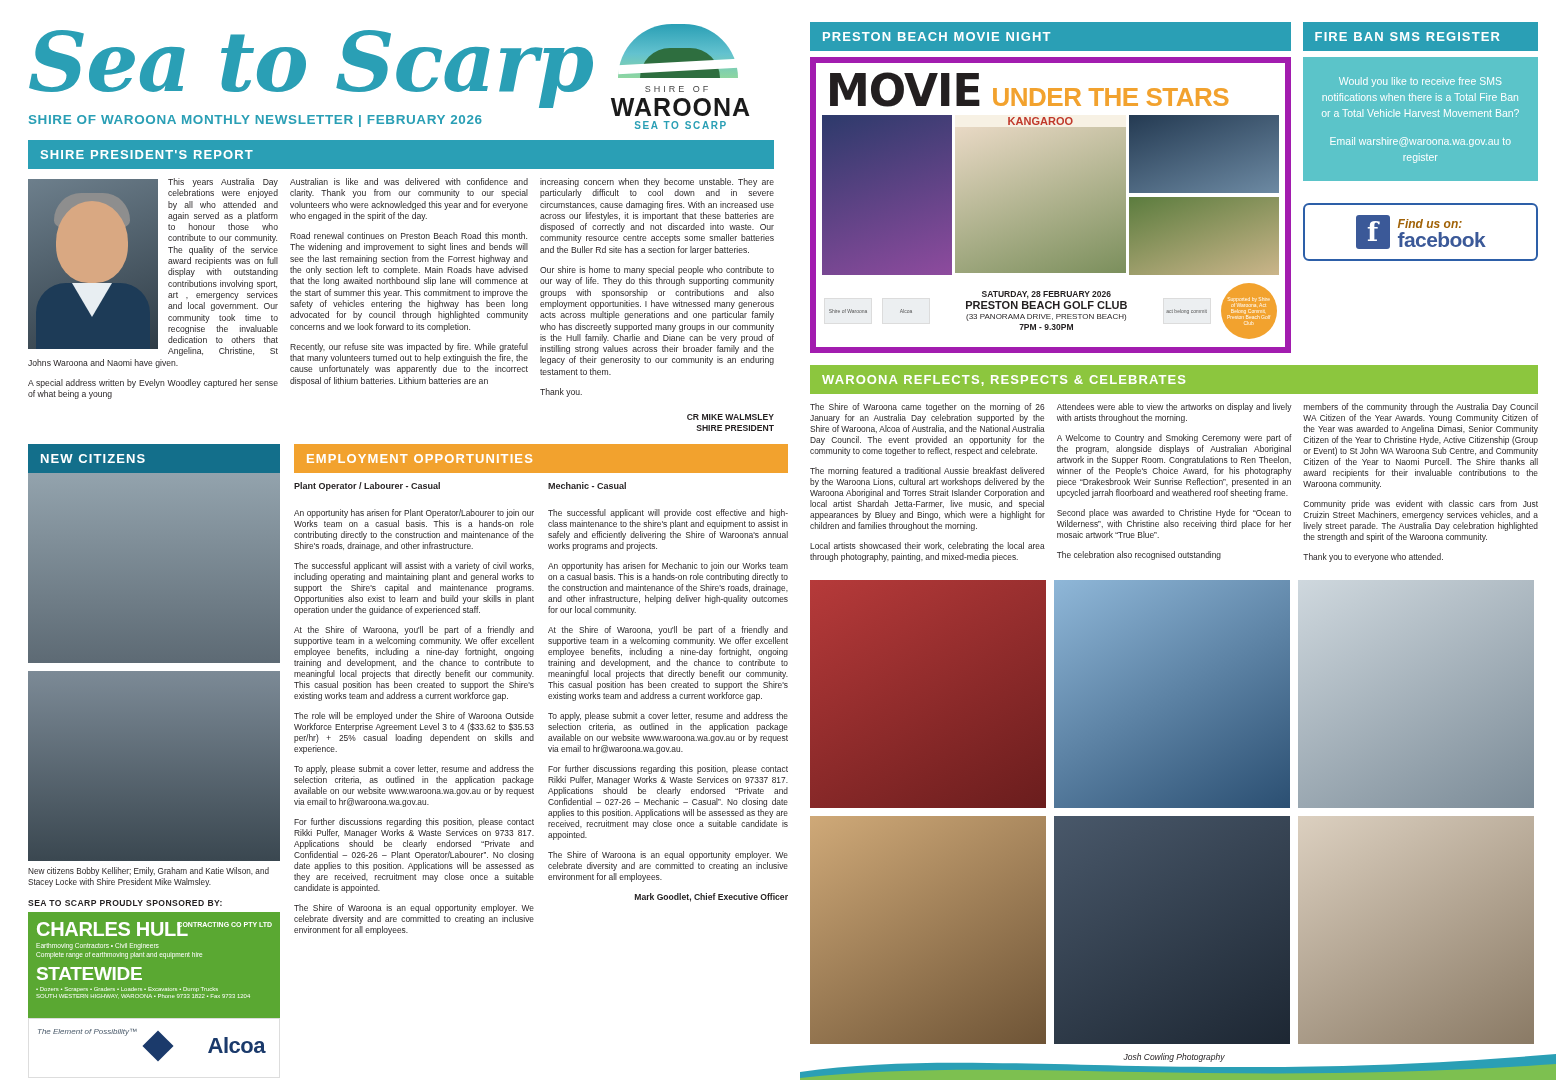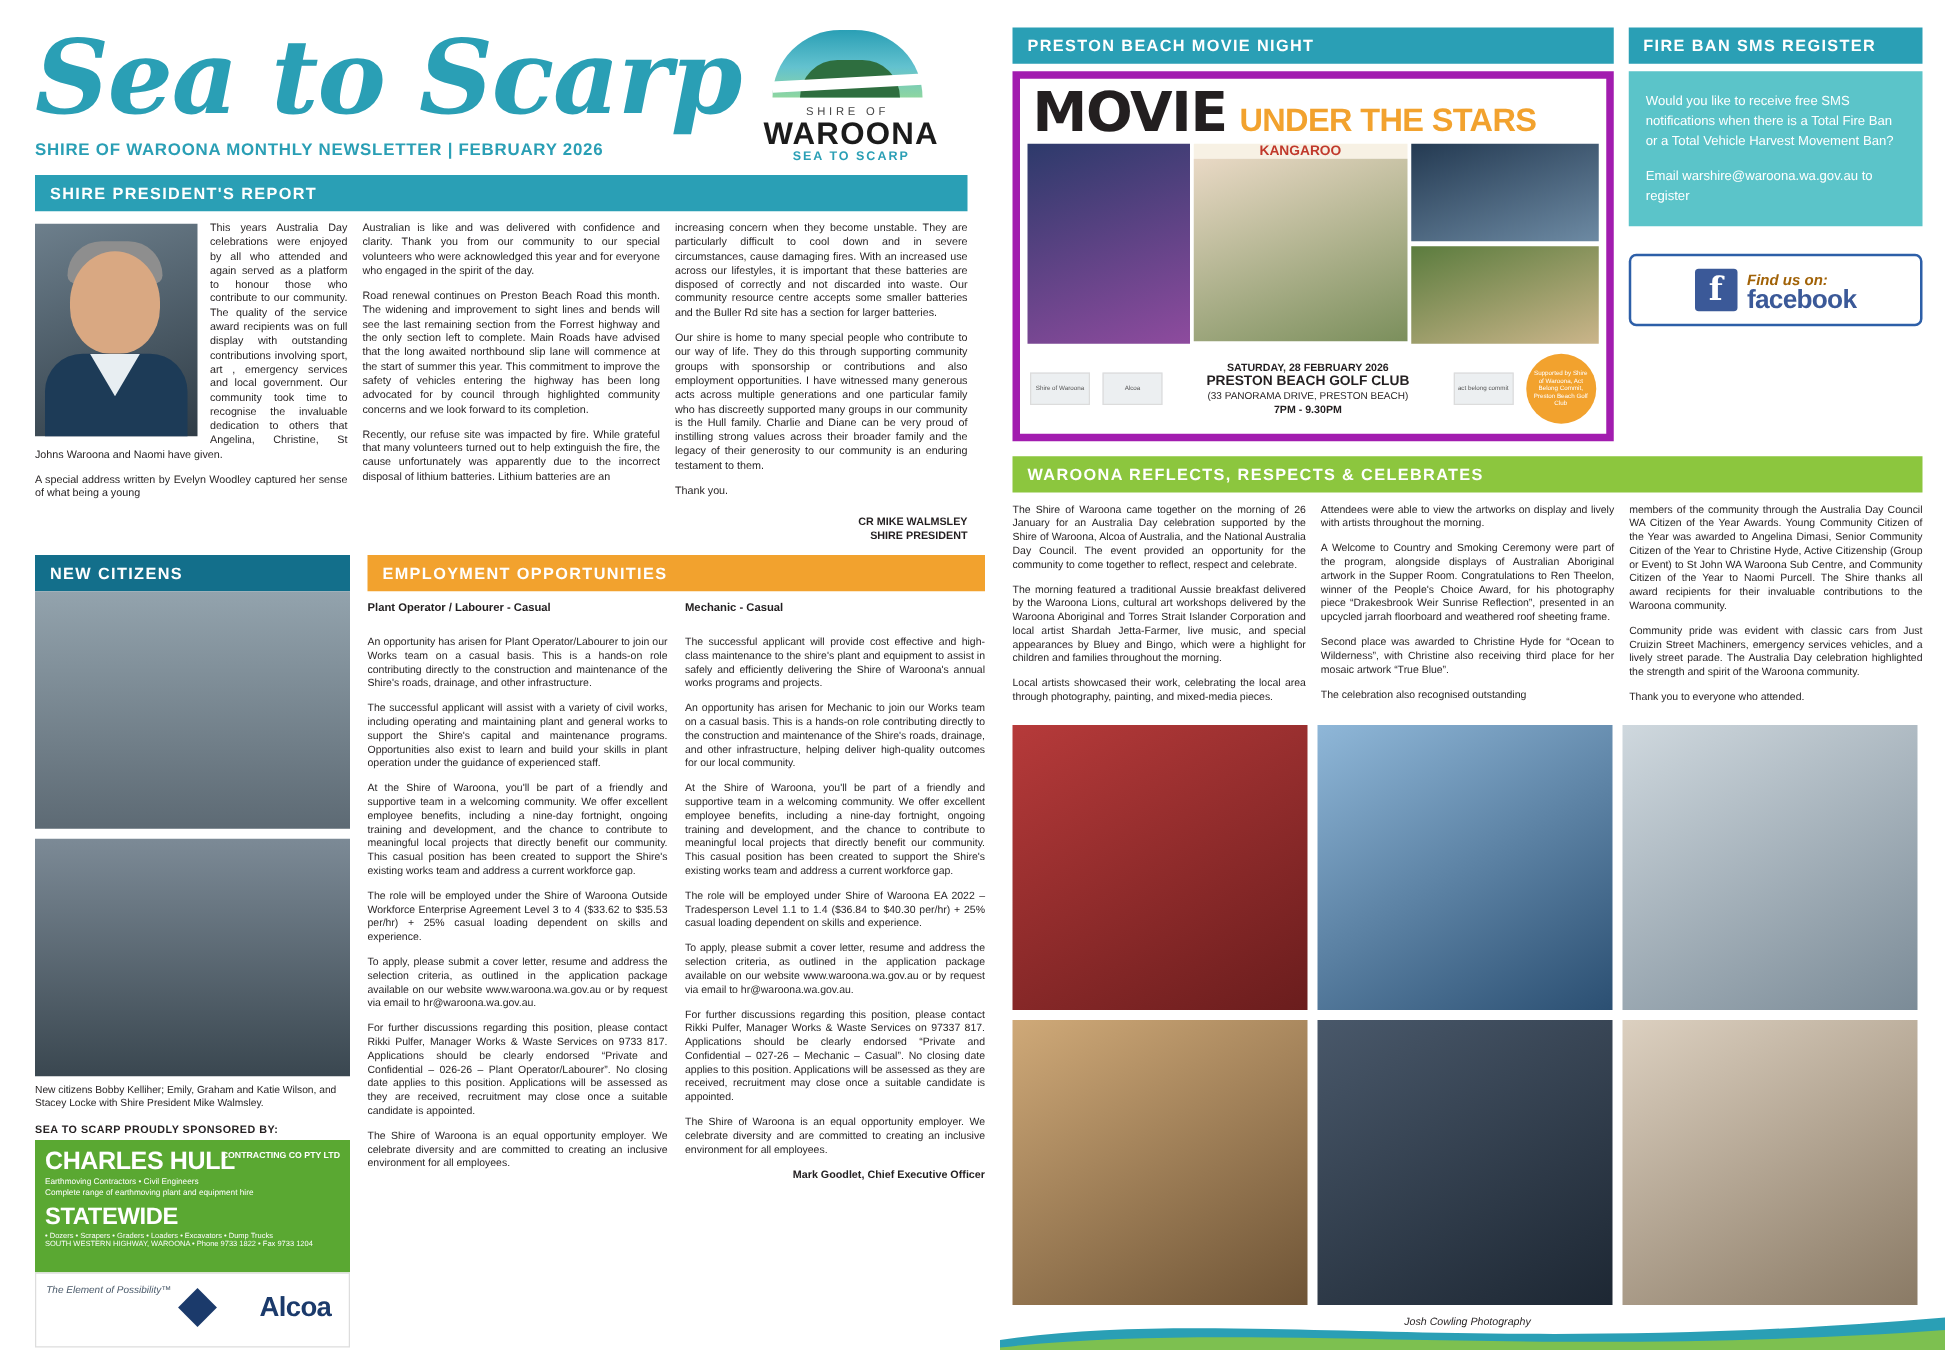--- a/index.html
+++ b/index.html
@@ -125,21 +125,21 @@
   .mg.e { height:78px; background:linear-gradient(160deg,#5b7c3e,#cbb58a); }
   .kangaroo-badge { font-size:11px; font-weight:bold; color:#c0392b; text-align:center; background:#f7f1e4; }
   .movie-footer { padding:4px 8px 8px; display:flex; align-items:center; gap:10px; }
   .mf-logos { display:flex; gap:10px; align-items:center; }
   .mf-box { width:48px; height:26px; background:#eceff1; border:1px solid #dcdcdc; font-size:5px; display:flex; align-items:center; justify-content:center; color:#555; text-align:center;}
   .mf-text { flex:1; text-align:center; font-size:8px; line-height:11px; }
   .mf-text .d1 { font-weight:bold; font-size:8.5px;}
   .mf-text .d2 { font-weight:bold; font-size:11px;}
   .mf-seal { width:56px; height:56px; border-radius:50%; background:#f2a22e; color:#fff; font-size:5px; display:flex; align-items:center; justify-content:center; text-align:center; padding:4px; }
 
-  .fire-box { background:#5bc4c9; color:#fff; margin-top:6px; padding:16px 14px; font-size:10.5px; line-height:16px; }
+  .fire-box { background:#5bc4c9; color:#fff; margin-top:6px; padding:16px 14px; text-align:center; font-size:10.5px; line-height:16px; }
   .fb-btn { margin-top:22px; background:#fff; border:2px solid #2d5fa8; border-radius:6px; padding:10px 8px; display:flex; align-items:center; justify-content:center; gap:8px;}
   .fb-f { width:34px; height:34px; background:#3b5998; color:#fff; font-family:"DejaVu Serif",serif; font-weight:bold; font-size:26px; display:flex; align-items:center; justify-content:center; border-radius:3px;}
   .fb-text { text-align:left; line-height:15px; }
   .fb-find { font-size:12px; font-weight:bold; color:#a16207;font-style:italic;}
   .fb-book { font-size:21px; font-weight:bold; color:#3b5998; letter-spacing:-0.6px;}
 
   .reflect { margin-top:12px; }
   .reflect-cols { display:flex; gap:12px; margin-top:8px; font-size:8.4px; line-height:11px; text-align:justify;}
   .reflect-cols .rc { width:236px; }
   .reflect-cols p { margin:0 0 9px 0;}
@@ -247,21 +247,20 @@
             <p>The role will be employed under the Shire of Waroona Outside Workforce Enterprise Agreement Level 3 to 4 ($33.62 to $35.53 per/hr) + 25% casual loading dependent on skills and experience.</p>
             <p>To apply, please submit a cover letter, resume and address the selection criteria, as outlined in the application package available on our website www.waroona.wa.gov.au or by request via email to hr@waroona.wa.gov.au.</p>
             <p>For further discussions regarding this position, please contact Rikki Pulfer, Manager Works &amp; Waste Services on 9733 817. Applications should be clearly endorsed “Private and Confidential – 026-26 – Plant Operator/Labourer”. No closing date applies to this position. Applications will be assessed as they are received, recruitment may close once a suitable candidate is appointed.</p>
             <p>The Shire of Waroona is an equal opportunity employer. We celebrate diversity and are committed to creating an inclusive environment for all employees.</p>
           </div>
           <div class="emp-col">
             <h4>Mechanic - Casual</h4>
             <p>The successful applicant will provide cost effective and high-class maintenance to the shire's plant and equipment to assist in safely and efficiently delivering the Shire of Waroona's annual works programs and projects.</p>
             <p>An opportunity has arisen for Mechanic to join our Works team on a casual basis. This is a hands-on role contributing directly to the construction and maintenance of the Shire's roads, drainage, and other infrastructure, helping deliver high-quality outcomes for our local community.</p>
             <p>At the Shire of Waroona, you'll be part of a friendly and supportive team in a welcoming community. We offer excellent employee benefits, including a nine-day fortnight, ongoing training and development, and the chance to contribute to meaningful local projects that directly benefit our community. This casual position has been created to support the Shire's existing works team and address a current workforce gap.</p>
-            <p>The role will be employed under Shire of Waroona EA 2022 – Tradesperson Level 1.1 to 1.4 ($36.84 to $40.30 per/hr) + 25% casual loading dependent on skills and experience.</p>
             <p>To apply, please submit a cover letter, resume and address the selection criteria, as outlined in the application package available on our website www.waroona.wa.gov.au or by request via email to hr@waroona.wa.gov.au.</p>
             <p>For further discussions regarding this position, please contact Rikki Pulfer, Manager Works &amp; Waste Services on 97337 817. Applications should be clearly endorsed “Private and Confidential – 027-26 – Mechanic – Casual”. No closing date applies to this position. Applications will be assessed as they are received, recruitment may close once a suitable candidate is appointed.</p>
             <p>The Shire of Waroona is an equal opportunity employer. We celebrate diversity and are committed to creating an inclusive environment for all employees.</p>
             <div class="emp-sign">Mark Goodlet, Chief Executive Officer</div>
           </div>
         </div>
       </div>
     </div>
   </div>
 

